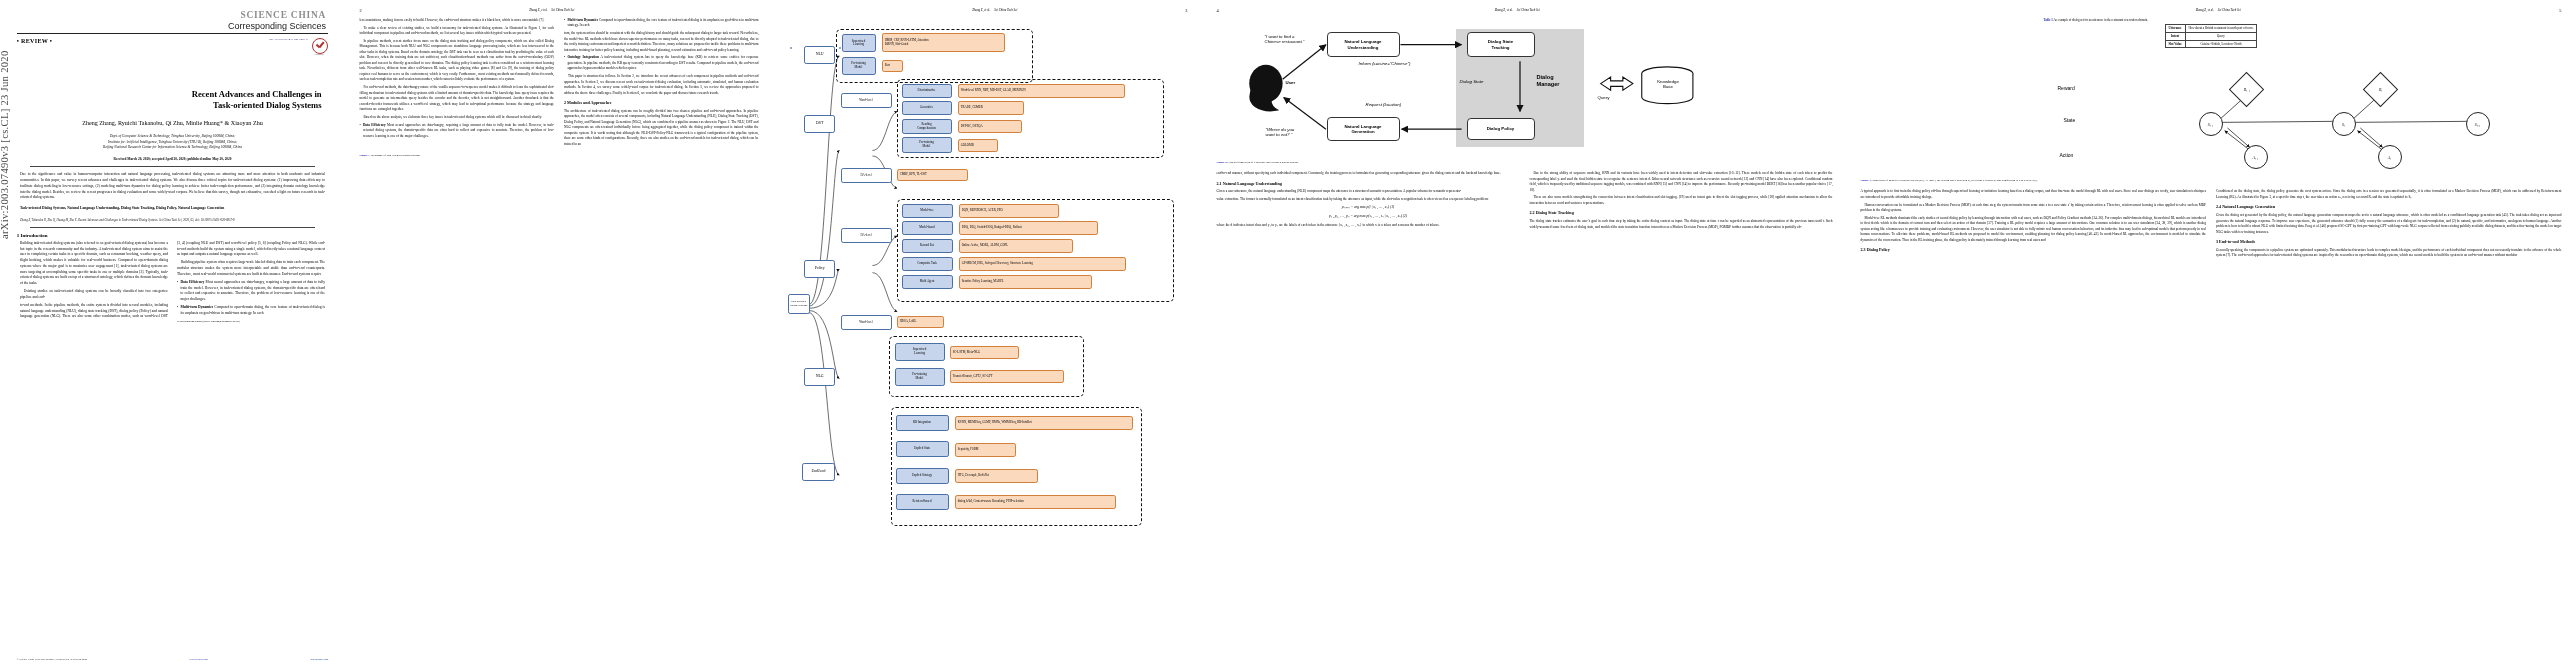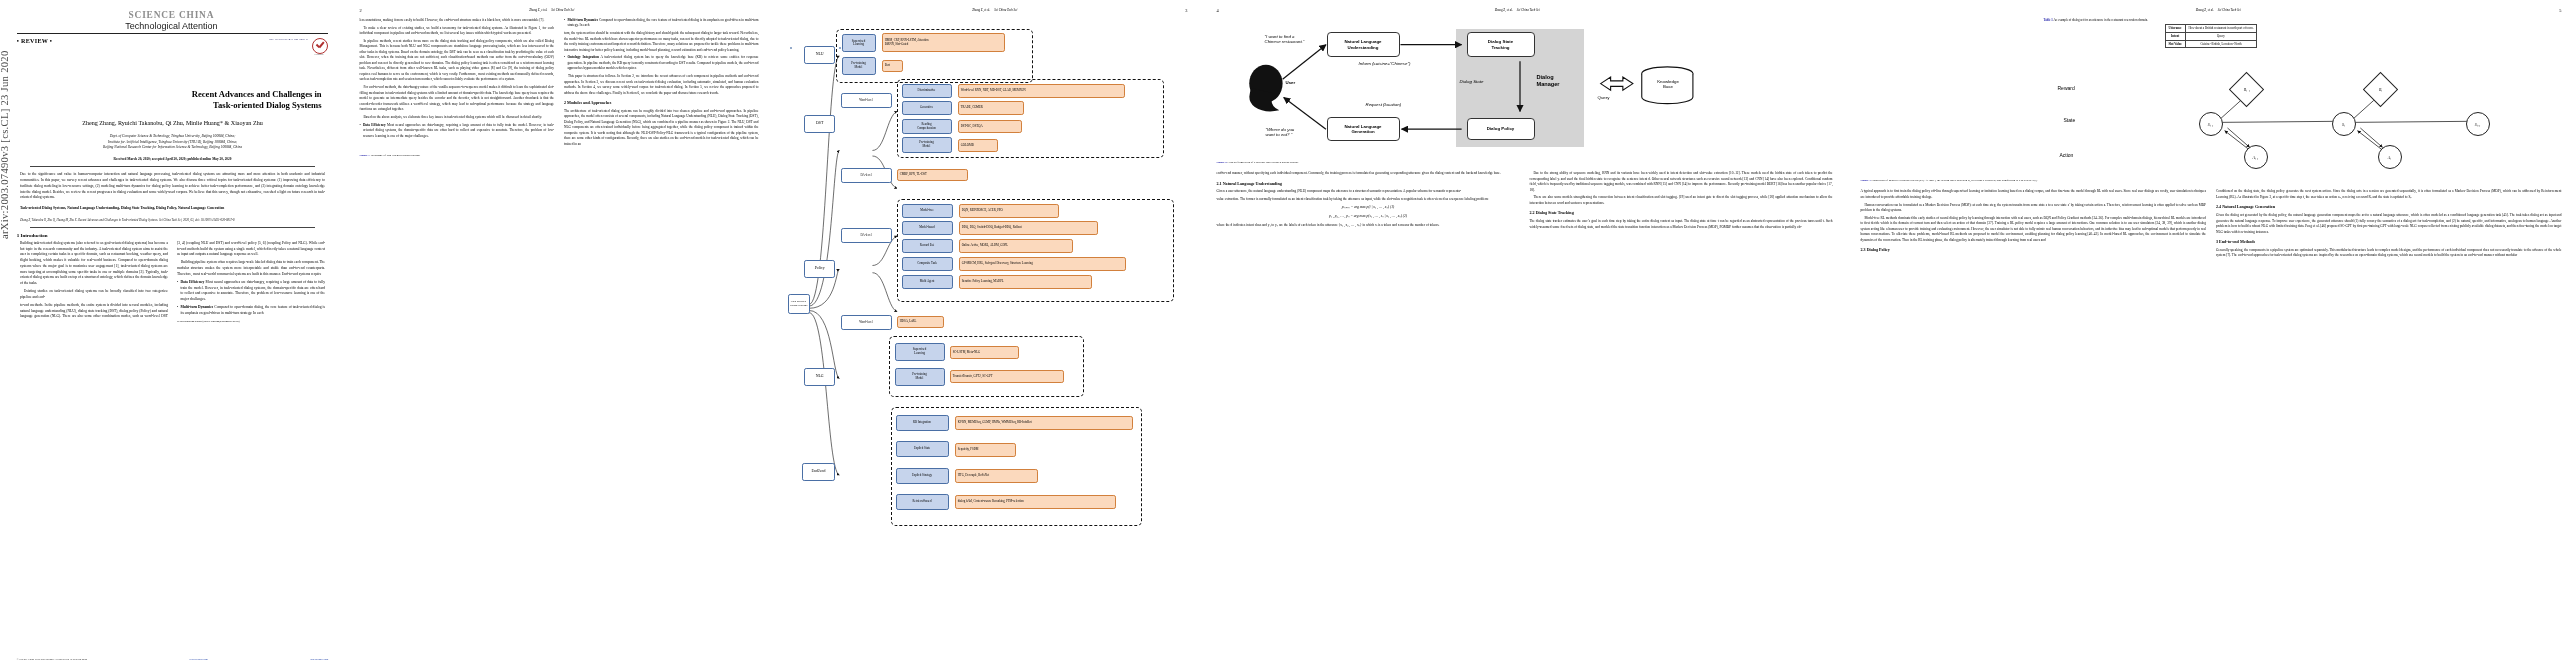--- a/index.html
+++ b/index.html
@@ -11,21 +11,21 @@
   .p3{left:773px;width:429px;padding:7.8px 14.5px;}
   .p4{left:1202px;width:645px;padding:7.8px 14.5px;}
   .p5{left:1846px;width:730px;padding:7.8px 14.5px;}
   .vline{position:absolute;top:0;bottom:0;width:0.6px;background:#d8d8d8;}
 
   
   .arxiv{position:absolute;left:-1.1px;top:239px;transform:rotate(-90deg);transform-origin:left top;
     font-family:"Liberation Serif",serif;font-size:10.6px;color:#4d4d4d;white-space:nowrap;letter-spacing:0.3px;}
 
   
-  .masthead{text-align:center;padding-right:2.2px;}
+  .masthead{text-align:right;padding-right:2.2px;}
   .sc-title{font-size:9.4px;letter-spacing:0.8px;color:#8d8d8d;font-weight:700;font-family:"Liberation Serif",serif;}
   .sc-sub{font-size:9px;color:#1a1a1a;font-family:"Liberation Sans",sans-serif;margin-top:0.6px;}
   .rule{border-top:1.1px solid #222;margin:2.8px 0 3.3px 0;}
   .reviewrow{display:flex;justify-content:space-between;align-items:flex-start;}
   .review{font-weight:700;font-size:6.1px;letter-spacing:0.3px;}
   .doi{font-size:2.9px;color:#2a2a6a;text-align:right;line-height:1.35;}
   .crossmark{display:inline-block;width:14.5px;height:14.5px;border-radius:50%;background:#fff;
     border:1.1px solid #b03030;position:relative;vertical-align:middle;margin-left:2.2px;}
   .crossmark:before{content:"";position:absolute;left:2.8px;top:6.1px;width:3.9px;height:1.7px;background:#b03030;transform:rotate(45deg);}
   .crossmark:after{content:"";position:absolute;left:5px;top:5px;width:6.7px;height:1.7px;background:#b03030;transform:rotate(-50deg);}
@@ -104,21 +104,21 @@
 </head>
 <body>
 
 <div class="sheet">
 
   <div class="page p1">
     <div class="arxiv">arXiv:2003.07490v3  [cs.CL]  23 Jun 2020</div>
 
     <div class="masthead">
       <div class="sc-title">SCIENCE CHINA</div>
-      <div class="sc-sub">Technological Attention</div>
+      <div class="sc-sub">Corresponding Sciences</div>
     </div>
     <div class="rule"></div>
     <div class="reviewrow">
       <div class="review">• REVIEW •</div>
       <div style="display:flex;align-items:flex-start;gap:2.2px;">
         <div class="doi">doi: 10.1007/s11431-020-0857-8</div>
         <div style="text-align:center">
           <span class="crossmark"></span>
           <div class="cm-label">CrossMark</div>
         </div>

